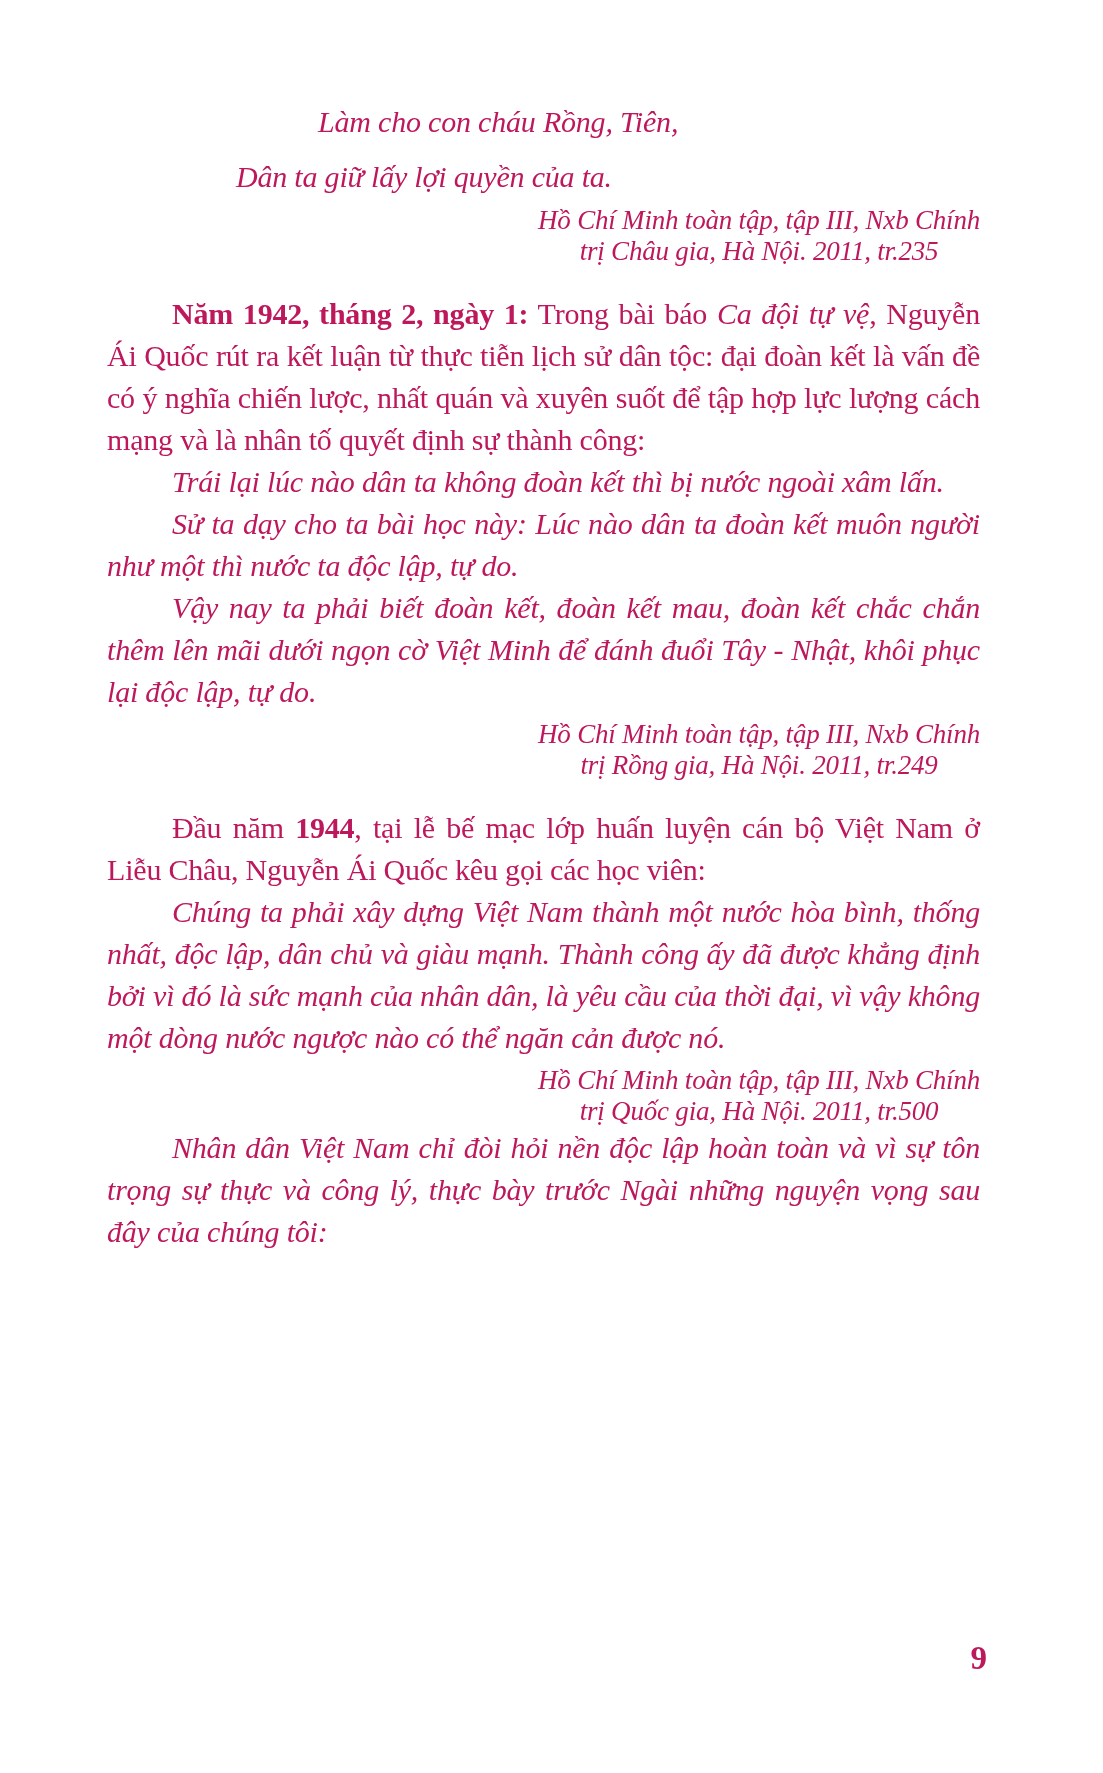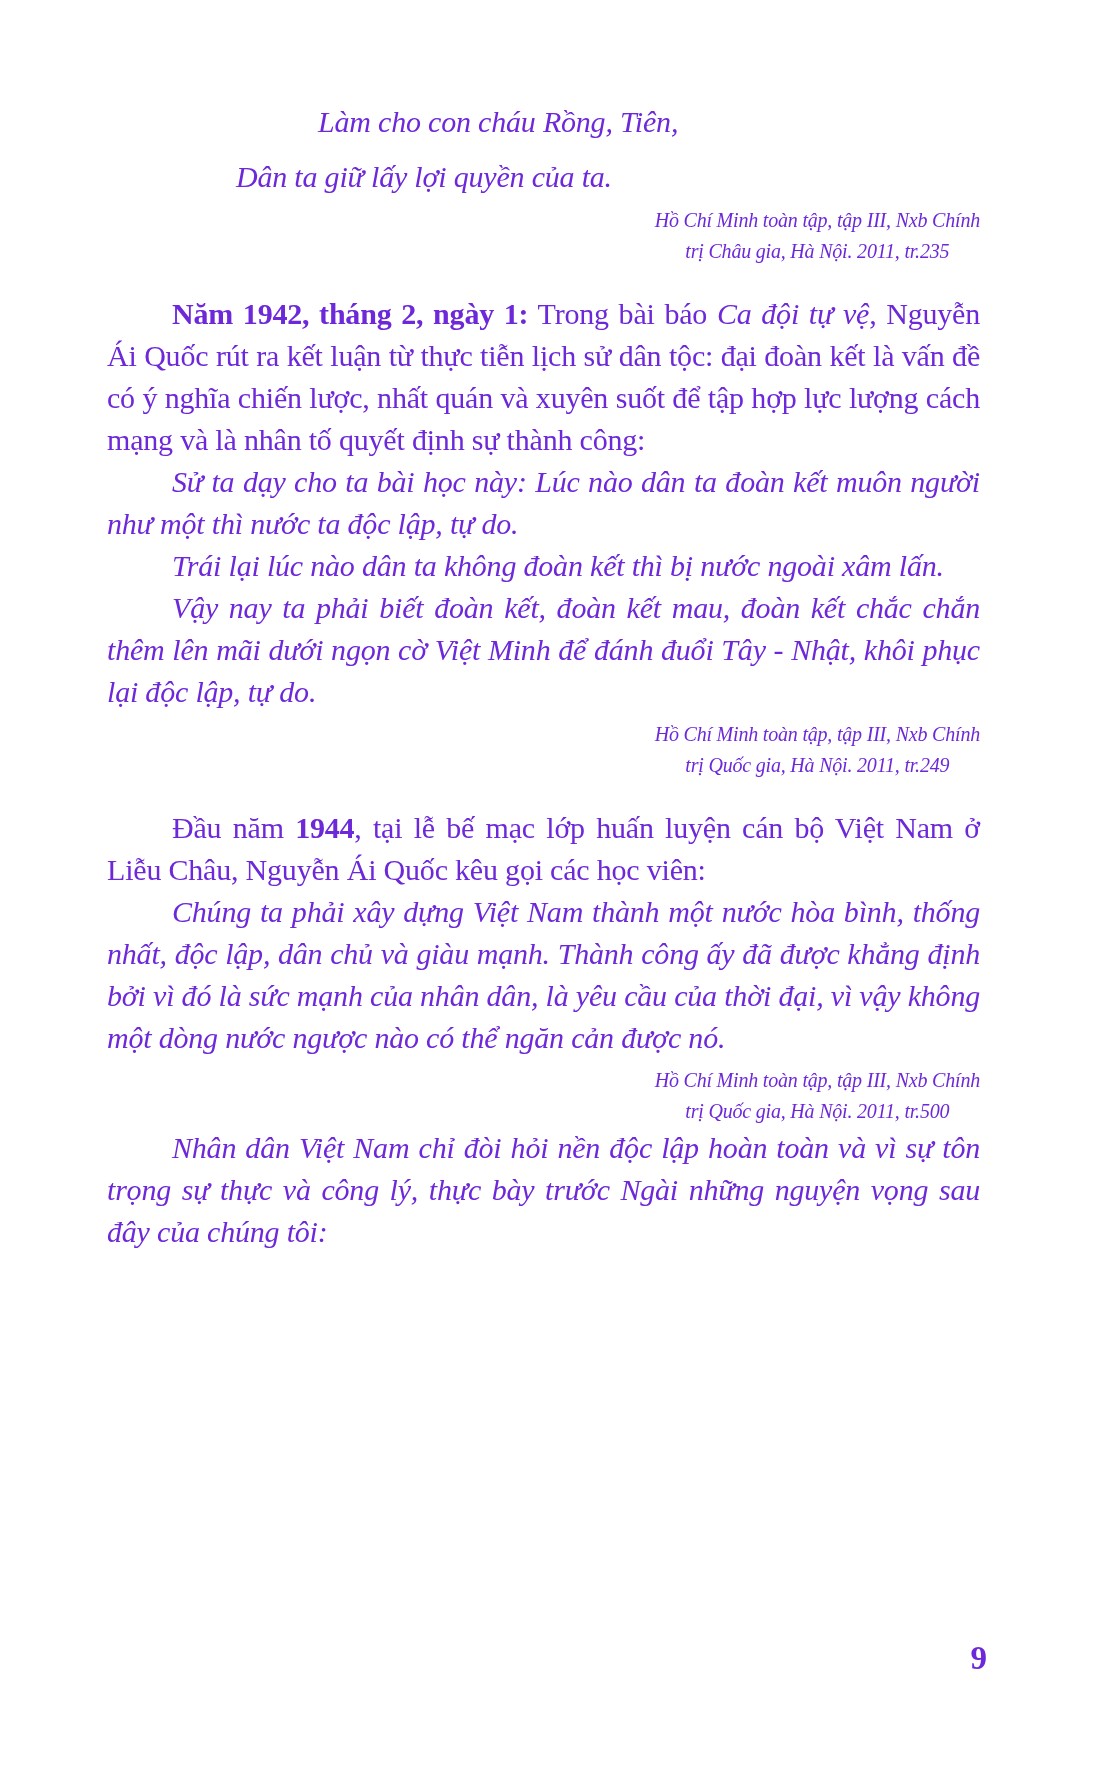--- a/index.html
+++ b/index.html
@@ -5,21 +5,21 @@
   html, body {
     margin: 0;
     padding: 0;
     background: #ffffff;
   }
   .page {
     position: relative;
     width: 1103px;
     height: 1773px;
     background: #ffffff;
-    color: #6d28d9;
+    color: #be185d;
     font-family: "Liberation Serif", "DejaVu Serif", serif;
     box-sizing: border-box;
     padding: 100px 123px 0 107px;
     overflow: hidden;
   }
   .verse-line {
     font-style: italic;
     font-size: 30px;
     line-height: 44px;
     letter-spacing: -0.2px;
@@ -27,21 +27,21 @@
   }
   .verse-line.vl1 { padding-left: 211px; }
   .verse-line.vl2 { padding-left: 129px; margin-top: 11px; }
 
   .citation {
     width: max-content;
     max-width: 100%;
     margin: 6px 0 0 auto;
     text-align: center;
     font-style: italic;
-    font-size: 20px;
+    font-size: 27px;
     line-height: 31px;
     letter-spacing: -0.2px;
   }
 
   .para {
     margin: 26px 0 0 0;
     font-size: 30px;
     line-height: 42px;
     text-align: justify;
     text-indent: 65px;
@@ -78,27 +78,27 @@
     <div class="verse-line vl2">Dân ta giữ lấy lợi quyền của ta.</div>
   </div>
 
   <div class="citation">
     <div>Hồ Chí Minh toàn tập, tập III, Nxb Chính</div>
     <div>trị Châu gia, Hà Nội. 2011, tr.235</div>
   </div>
 
   <p class="para"><span class="bold">Năm 1942, tháng 2, ngày 1:</span><span> Trong bài báo </span><span class="italic">Ca đội tự vệ</span><span>, Nguyễn Ái Quốc rút ra kết luận từ thực tiễn lịch sử dân tộc: đại đoàn kết là vấn đề có ý nghĩa chiến lược, nhất quán và xuyên suốt để tập hợp lực lượng cách mạng và là nhân tố quyết định sự thành công:</span></p>
 
+  <p class="quote">Trái lại lúc nào dân ta không đoàn kết thì bị nước ngoài xâm lấn.</p>
   <p class="quote">Sử ta dạy cho ta bài học này: Lúc nào dân ta đoàn kết muôn người như một thì nước ta độc lập, tự do.</p>
-  <p class="quote">Trái lại lúc nào dân ta không đoàn kết thì bị nước ngoài xâm lấn.</p>
   <p class="quote">Vậy nay ta phải biết đoàn kết, đoàn kết mau, đoàn kết chắc chắn thêm lên mãi dưới ngọn cờ Việt Minh để đánh đuổi Tây - Nhật, khôi phục lại độc lập, tự do.</p>
 
   <div class="citation">
     <div>Hồ Chí Minh toàn tập, tập III, Nxb Chính</div>
-    <div>trị Quốc gia, Hà Nội. 2011, tr.249</div>
+    <div>trị Rồng gia, Hà Nội. 2011, tr.249</div>
   </div>
 
   <p class="para"><span>Đầu năm </span><span class="bold">1944</span><span>, tại lễ bế mạc lớp huấn luyện cán bộ Việt Nam ở Liễu Châu, Nguyễn Ái Quốc kêu gọi các học viên:</span></p>
 
   <p class="quote">Chúng ta phải xây dựng Việt Nam thành một nước hòa bình, thống nhất, độc lập, dân chủ và giàu mạnh. Thành công ấy đã được khẳng định bởi vì đó là sức mạnh của nhân dân, là yêu cầu của thời đại, vì vậy không một dòng nước ngược nào có thể ngăn cản được nó.</p>
 
   <div class="citation">
     <div>Hồ Chí Minh toàn tập, tập III, Nxb Chính</div>
     <div>trị Quốc gia, Hà Nội. 2011, tr.500</div>
   </div>

